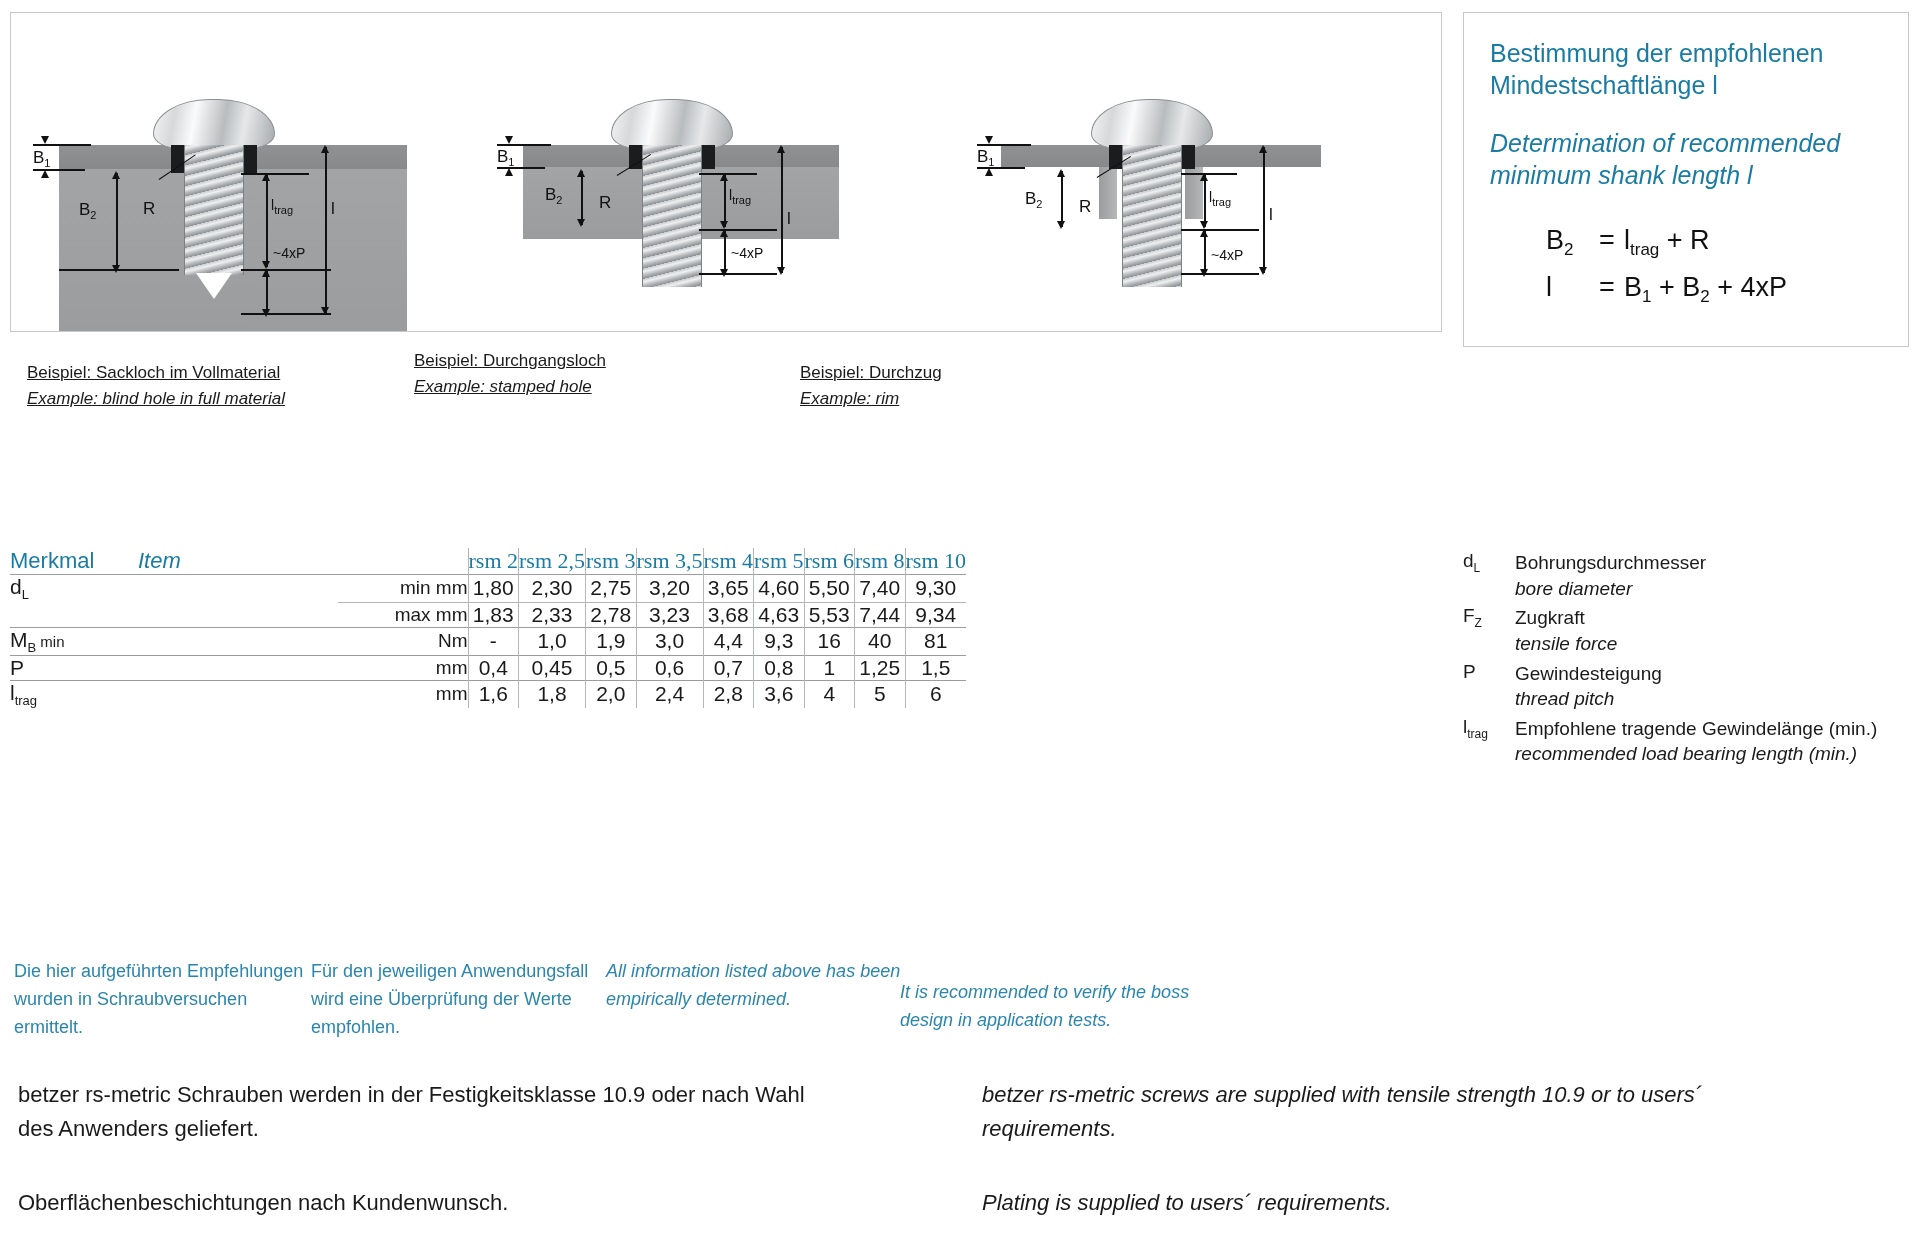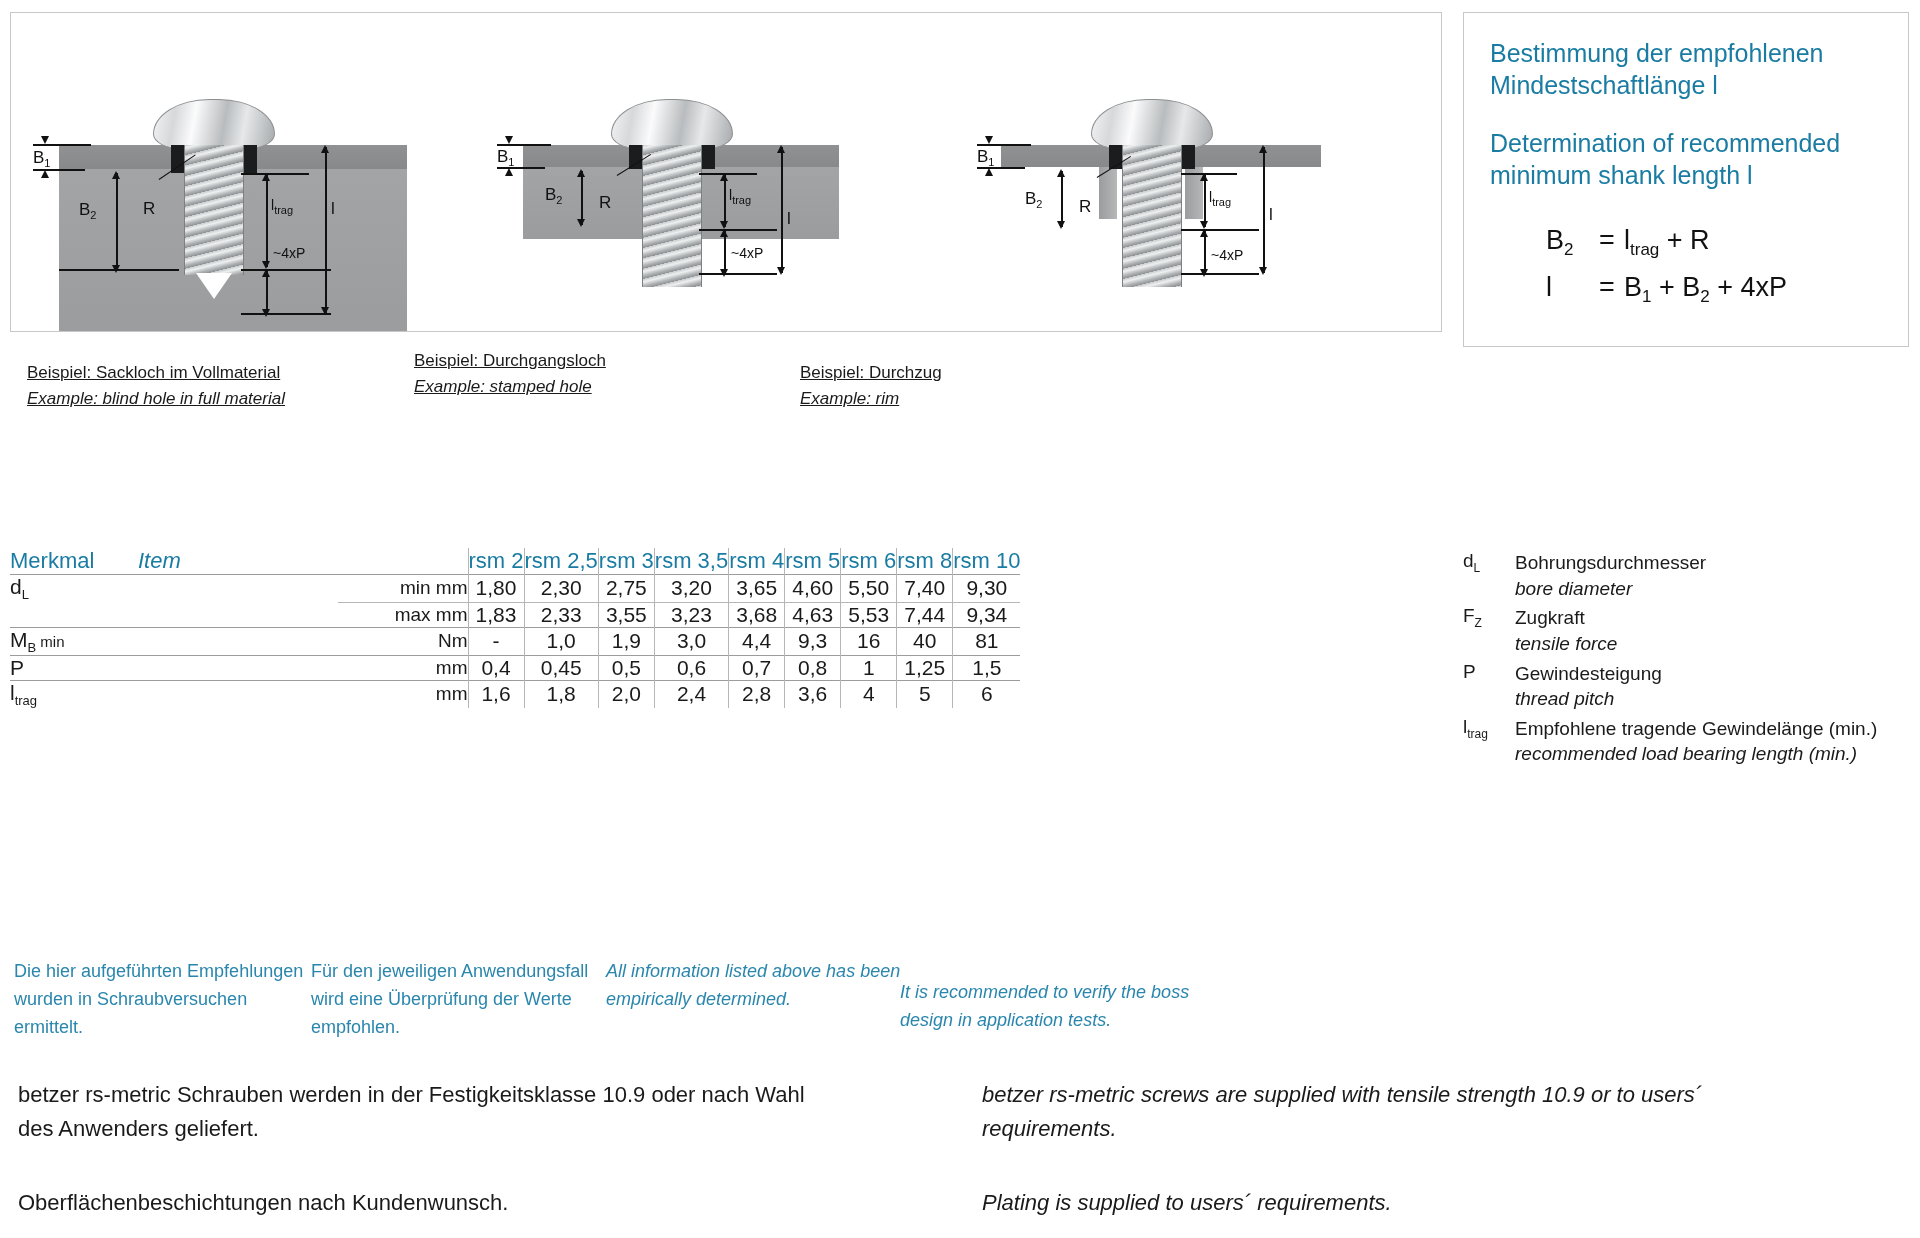--- a/index.html
+++ b/index.html
@@ -86,21 +86,21 @@
   .formula-box {
     position: absolute; left: 1463px; top: 12px;
     width: 446px; height: 335px;
     border: 1px solid #c8c8c8; background: #fff;
     padding: 24px 26px;
   }
   .fb-title {
     color: #1a7ca3; font-size: 25px; line-height: 1.28; font-weight: 400;
   }
   .fb-title-en {
-    color: #1a7ca3; font-size: 25px; line-height: 1.28; 
+    color: #1a7ca3; font-size: 25px; line-height: 1.28; font-style: italic;
     margin-top: 26px;
   }
   .formulas { margin-top: 34px; padding-left: 56px; font-size: 27px; color: #111; }
   .formula-row { display: flex; align-items: baseline; margin-bottom: 12px; white-space: nowrap; }
   .f-lhs { display: inline-block; min-width: 44px; }
   .f-eq  { display: inline-block; min-width: 34px; text-align: center; }
   .formulas sub { font-size: 17px; }
 
   
   .caption { position: absolute; font-size: 17px; color: #1a1a1a; line-height: 1.5; text-decoration: underline; }
@@ -122,20 +122,21 @@
   }
   .th-item {
     color: #1a7ca3; font-size: 22px; font-weight: 400; font-style: italic;
     text-align: left; padding: 0 0 14px 0; width: 200px; vertical-align: bottom;
   }
   .th-unitsp { width: 130px; }
   .th-col {
     color: #1a7ca3; font-size: 22px; font-weight: 400; text-align: center;
     padding: 0 10px 14px 10px; vertical-align: bottom;
     border-left: 1px solid #b5b6b8;
+    font-family: Liberation Serif, serif;
   }
   .row-label {
     text-align: left; padding: 10px 0 10px 8px; font-size: 21px;
     white-space: nowrap;
   }
   .row-label sub { font-size: 13px; }
   .row-label .sfx { font-size: 15px; }
   .row-unit {
     text-align: right; padding: 10px 14px 10px 0; font-size: 19px; white-space: nowrap;
   }
@@ -372,21 +373,21 @@
       <td class="cell">7,40</td>
       <td class="cell">9,30</td>
     </tr>
 
     <tr class="minor">
       <td class="row-label"></td>
       <td></td>
       <td class="row-unit sub-rule">max mm</td>
       <td class="cell sub-rule">1,83</td>
       <td class="cell sub-rule">2,33</td>
-      <td class="cell sub-rule">3,55</td>
+      <td class="cell sub-rule">2,78</td>
       <td class="cell sub-rule">3,23</td>
       <td class="cell sub-rule">3,68</td>
       <td class="cell sub-rule">4,63</td>
       <td class="cell sub-rule">5,53</td>
       <td class="cell sub-rule">7,44</td>
       <td class="cell sub-rule">9,34</td>
     </tr>
 
     <tr class="major">
       <td class="row-label">M<sub>B</sub><span class="sfx"> min</span></td>

